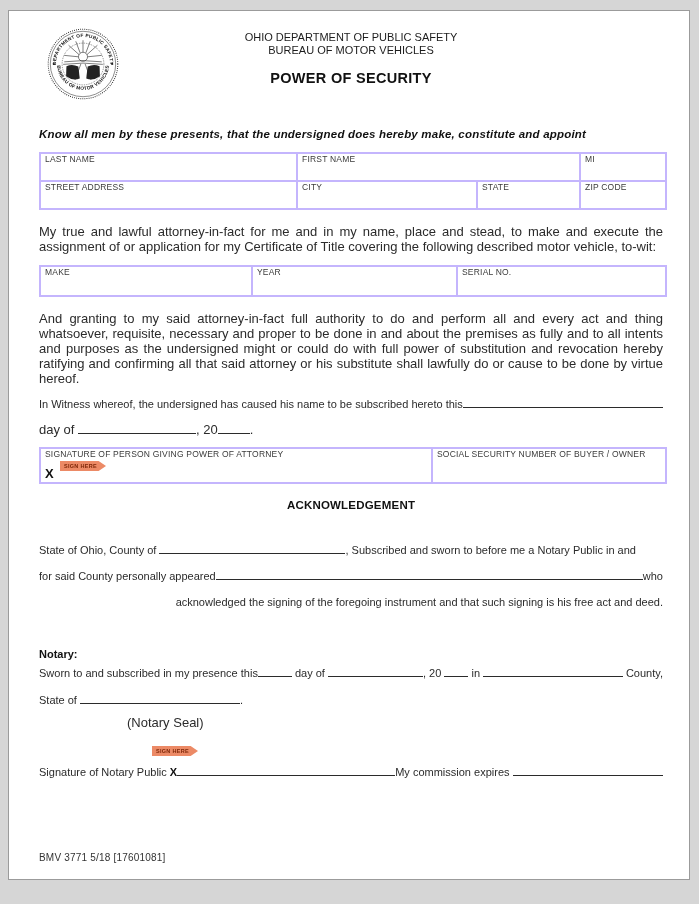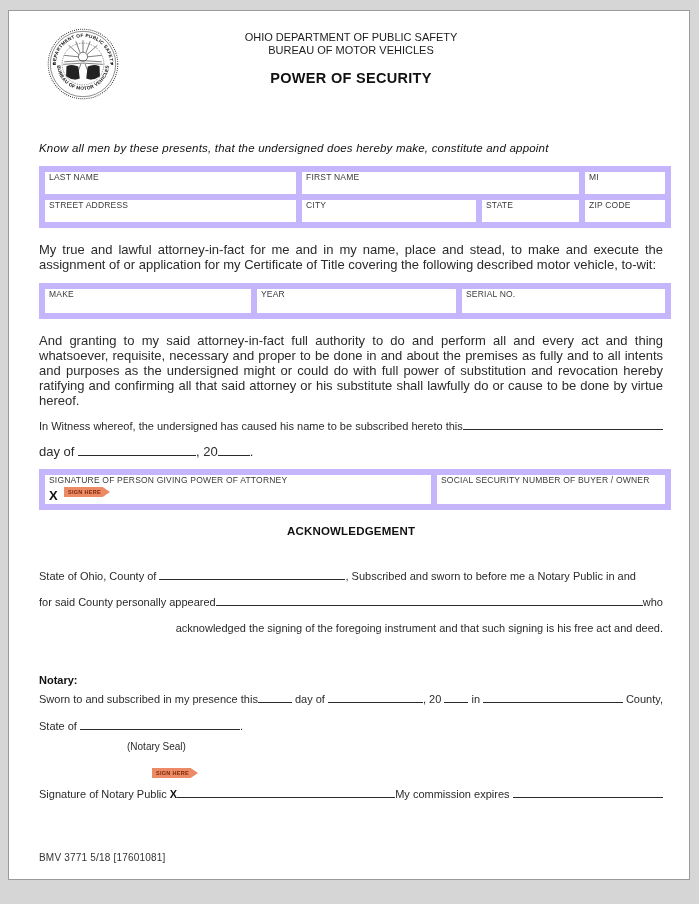--- a/index.html
+++ b/index.html
@@ -21,31 +21,31 @@
   
   .form-header { position: relative; padding-top: 20px; text-align: center; }
   .seal {
     position: absolute; left: 8px; top: 13px;
     width: 72px; height: 80px;
   }
   .agency { font-size: 11px; line-height: 13px; color: #1c1c1c; }
   .form-title { font-size: 14.5px; font-weight: bold; letter-spacing: 0.3px; margin-top: 13px; color: #111; }
   
   .opening {
-    margin-top: 56px;
+    margin-top: 42px;
     font-size: 11.5px;
-    font-weight: normal;
+    font-weight: bold;
     font-style: italic;
     letter-spacing: 0.2px;
     color: #111;
   }
   
   table.grid { border-collapse: collapse; width: 100%; table-layout: fixed; }
   table.grid td {
-    border: 6px solid #c4b5fd;
+    border: 2px solid #c4b5fd;
     vertical-align: top;
     padding: 0 4px;
     font-size: 8.5px;
     letter-spacing: 0.2px;
     color: #3a3a3a;
     margin-left: 32px;
   }
   .t1 { margin-top: 12px; } .t1 td { height: 28px; }
   .t2 { margin-top: 11px; } .t2 td { height: 30px; }
   .t-sig { margin-top: 10px; } .t-sig td { height: 35px; }
@@ -72,21 +72,21 @@
   .tag-sig1 { left: 19px; top: 12px; }
   
   .ack-heading { margin-top: 15px; text-align: center; font-size: 11.5px; font-weight: bold; letter-spacing: 0.2px; color:#111; }
   .ack-block { margin-top: 26px; text-align: right; }
   .ack-block .flexline, .ack-block .plain { line-height: 26px; }
   .plain { font-size: 11px; }
   .sp { white-space: pre; }
   
   .notary-heading { margin-top: 33px; font-size: 11px; font-weight: bold; color: #111; }
   .notary-block .flexline, .notary-block .plain { line-height: 27px; }
-  .notary-seal-note { font-size: 10px; margin-top: 1px; padding-left: 88px; }
+  .notary-seal-note { font-size: 13px; margin-top: 1px; padding-left: 88px; }
   .notary-sig-row { position: relative; margin-top: 29px; }
   .tag-sig2 { left: 113px; top: -13px; }
   .xbold { font-weight: bold; color: #111; }
   
   .footer { position: absolute; left: 30px; bottom: 16px; font-size: 10px; color: #333; letter-spacing: 0.2px; }
 </style>
 </head>
 <body>
 
 <div class="page">

